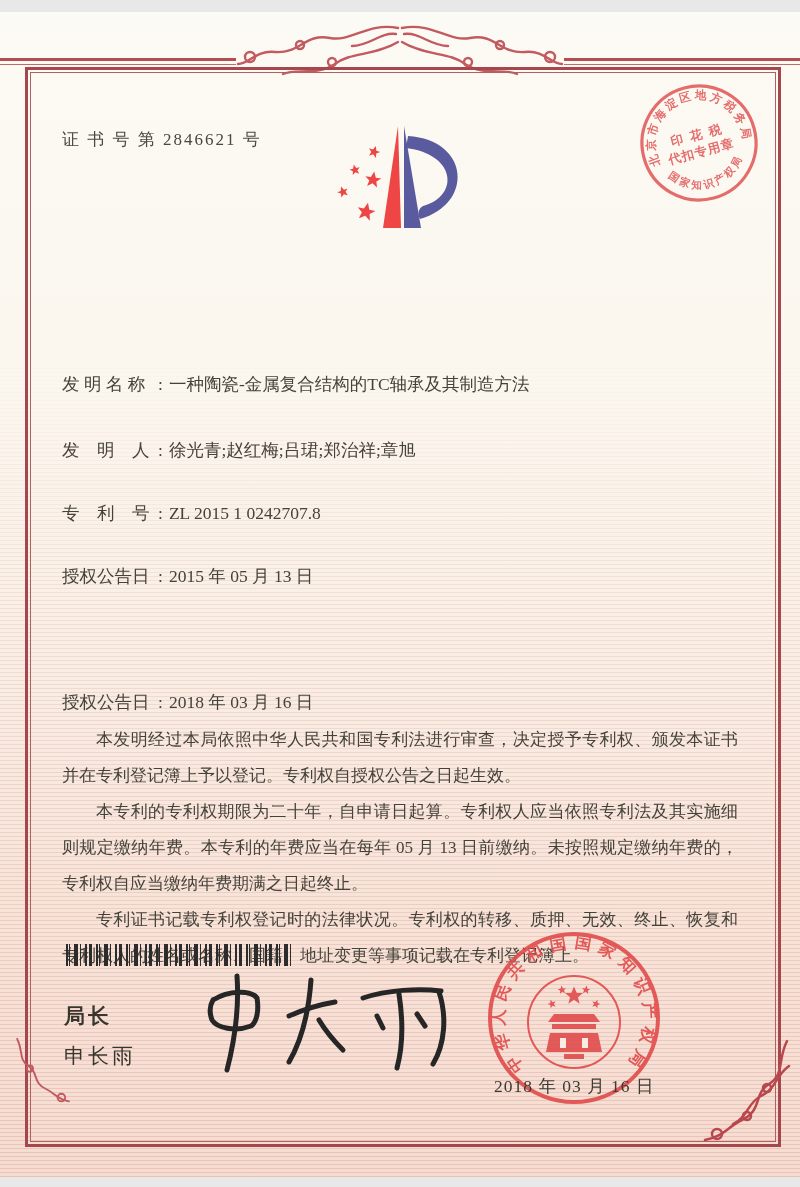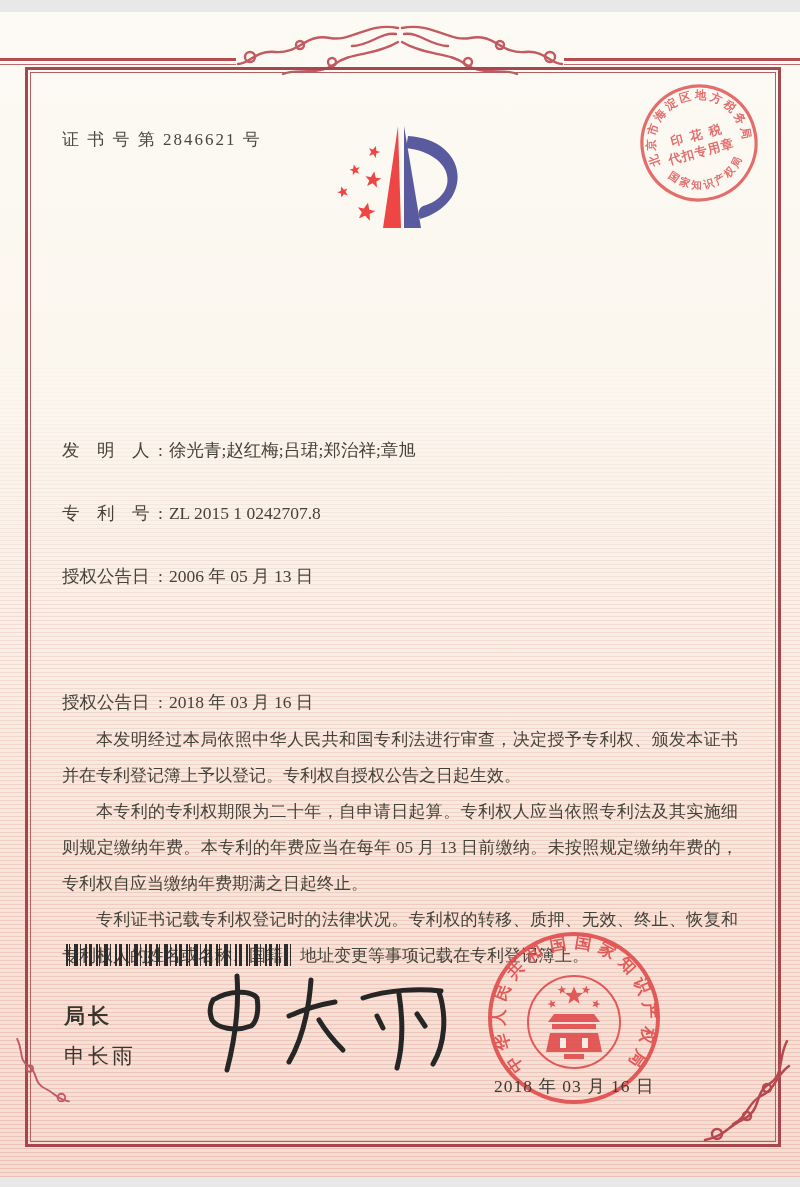--- a/index.html
+++ b/index.html
@@ -89,28 +89,31 @@
     <path d="M80,16 C142,20 146,84 92,99 C89,93 91,88 95,86 C132,76 128,34 78,28 Z" fill="#5a5a9e"></path>
 
     <use href="#star" transform="translate(46,32) scale(0.62) rotate(18)" fill="#ee4545"></use>
     <use href="#star" transform="translate(27,50) scale(0.55) rotate(-12)" fill="#ee4545"></use>
     <use href="#star" transform="translate(45,60) scale(0.85) rotate(8)" fill="#ee4545"></use>
     <use href="#star" transform="translate(15,72) scale(0.58) rotate(-20)" fill="#ee4545"></use>
     <use href="#star" transform="translate(38,92) scale(0.95) rotate(12)" fill="#ee4545"></use>
   </svg>
 
 
+  <div class="abs field" style="top:360px;">
+    <span class="lbl">发 明 名 称</span><span>:</span><span class="val">一种陶瓷-金属复合结构的TC轴承及其制造方法</span>
+  </div>
   <div class="abs field" style="top:426px;">
     <span class="lbl">发　明　人</span><span>:</span><span class="val">徐光青;赵红梅;吕珺;郑治祥;章旭</span>
   </div>
   <div class="abs field" style="top:489px;">
     <span class="lbl">专　利　号</span><span>:</span><span class="val">ZL 2015 1 0242707.8</span>
   </div>
   <div class="abs field" style="top:552px;">
-    <span class="lbl">授权公告日</span><span>:</span><span class="val">2006 年 05 月 13 日</span>
+    <span class="lbl">授权公告日</span><span>:</span><span class="val">2015 年 05 月 13 日</span>
   </div>
   <div class="abs field" style="top:678px;">
     <span class="lbl">授权公告日</span><span>:</span><span class="val">2018 年 03 月 16 日</span>
   </div>
 
   <div class="abs paras">
     <p>本发明经过本局依照中华人民共和国专利法进行审查，决定授予专利权、颁发本证书并在专利登记簿上予以登记。专利权自授权公告之日起生效。</p>
     <p>本专利的专利权期限为二十年，自申请日起算。专利权人应当依照专利法及其实施细则规定缴纳年费。本专利的年费应当在每年 05 月 13 日前缴纳。未按照规定缴纳年费的，专利权自应当缴纳年费期满之日起终止。</p>
     <p>专利证书记载专利权登记时的法律状况。专利权的转移、质押、无效、终止、恢复和专利权人的姓名或名称、国籍、地址变更等事项记载在专利登记簿上。</p>
   </div>

